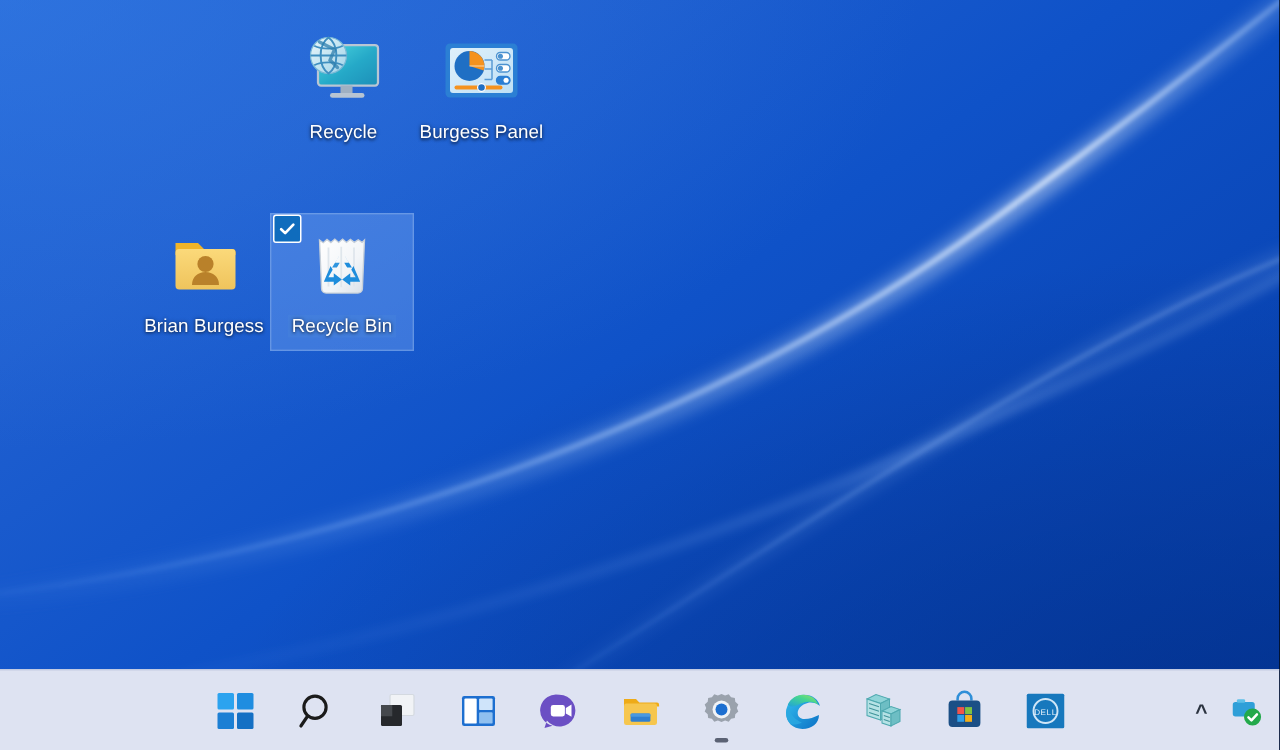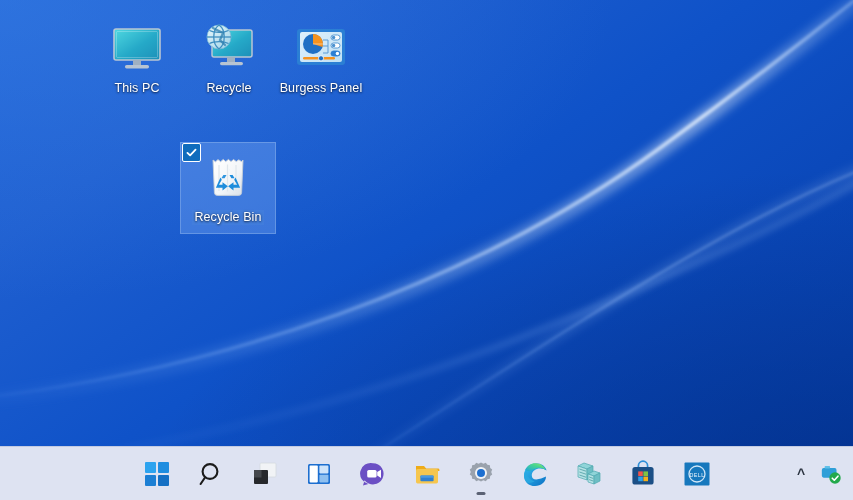--- a/index.html
+++ b/index.html
@@ -119,38 +119,20 @@
     <path d="M -20 400 C 220 372 470 288 660 150 C 740 92 800 46 870 -10" fill="none" stroke="url(#sw1)" stroke-width="16" filter="url(#blr3)" opacity="0.55"></path>
 
     <path d="M -20 398 C 220 370 470 286 660 148 C 740 90 800 44 870 -12" fill="none" stroke="url(#sw1)" stroke-width="3.4" filter="url(#blr1)"></path>
 
     <path d="M 300 500 C 430 420 560 330 700 250 C 770 210 820 186 870 166" fill="none" stroke="url(#sw2)" stroke-width="2.2" filter="url(#blr1)"></path>
     <path d="M 300 500 C 430 420 560 330 700 250 C 770 210 820 186 870 166" fill="none" stroke="url(#sw2)" stroke-width="11" filter="url(#blr3)" opacity="0.5"></path>
 
     <path d="M -20 470 C 160 452 360 402 540 330 C 680 274 790 220 870 176" fill="none" stroke="url(#sw3)" stroke-width="7" filter="url(#blr2)"></path>
   </svg>
 
-  <div class="icon-cell" style="left:90px; top:14px;">
-    <div class="icon-art">
-      <svg viewBox="0 0 56 56" width="56" height="56">
-        <defs>
-          <linearGradient id="scr1" x1="0" y1="0" x2="1" y2="1">
-            <stop offset="0%" stop-color="#4fd8e0"></stop>
-              <stop offset="55%" stop-color="#25a9c8"></stop>
-            <stop offset="100%" stop-color="#1d8fb8"></stop>
-          </linearGradient>
-        </defs>
-        <rect x="5" y="9" width="46" height="31" rx="2" fill="url(#scr1)" stroke="#b9c6d4" stroke-width="1.6"></rect>
-        <rect x="7.5" y="11.5" width="41" height="26" rx="1" fill="none" stroke="rgba(255,255,255,0.25)" stroke-width="1"></rect>
-        <rect x="24" y="40" width="8" height="5" fill="#9fb0c2"></rect>
-        <rect x="16" y="45" width="24" height="3.4" rx="1.6" fill="#b7c4d2"></rect>
-      </svg>
-    </div>
-    <div class="icon-label">This PC</div>
-  </div>
 
   <div class="icon-cell" style="left:182px; top:14px;">
     <div class="icon-art">
       <svg viewBox="0 0 56 56" width="56" height="56">
         <defs>
           <linearGradient id="scr2" x1="0" y1="0" x2="1" y2="1">
             <stop offset="0%" stop-color="#4fd8e0"></stop>
               <stop offset="55%" stop-color="#25a9c8"></stop>
             <stop offset="100%" stop-color="#1d8fb8"></stop>
           </linearGradient>
@@ -201,20 +183,37 @@
 
         <path d="M30 20 H35 M30 26 H35 M30 33 H35 M35 20 V33" fill="none" stroke="#5a9bd5" stroke-width="1"></path>
 
         <rect x="10" y="37" width="32" height="2.6" rx="1.3" fill="#f5921e"></rect>
         <circle cx="28" cy="38.3" r="2.6" fill="#1f6fc4" stroke="#fff" stroke-width="0.8"></circle>
       </svg>
     </div>
     <div class="icon-label">Burgess Panel</div>
   </div>
 
+  <div class="icon-cell" style="left:87px; top:143px; width:98px;">
+    <div class="icon-art">
+      <svg viewBox="0 0 56 56" width="56" height="56">
+        <defs>
+          <linearGradient id="fld" x1="0" y1="0" x2="0" y2="1">
+            <stop offset="0%" stop-color="#fbd97a"></stop>
+              <stop offset="100%" stop-color="#efc45c"></stop>
+          </linearGradient>
+        </defs>
+        <path d="M9 13 h15 l4 4 h19 a2 2 0 0 1 2 2 v2 H9 z" fill="#f0b429"></path>
+        <rect x="9" y="17" width="40" height="27" rx="2.5" fill="url(#fld)"></rect>
+        <circle cx="29" cy="27" r="5.4" fill="#b9812a"></circle>
+        <path d="M20 41 c0-5.4 4-8.6 9-8.6 s9 3.2 9 8.6 z" fill="#b9812a"></path>
+      </svg>
+    </div>
+    <div class="icon-label">Brian Burgess</div>
+  </div>
 
   <div class="icon-cell selected" style="left:181px; top:143px; width:94px; height:90px;">
     <div class="check-badge">
       <svg viewBox="0 0 16 16">
           <path d="M3 8.4 L6.3 11.6 L13 4.6" fill="none" stroke="#fff" stroke-width="2.2" stroke-linecap="round" stroke-linejoin="round"></path>
         </svg>
     </div>
     <div class="icon-art">
       <svg viewBox="0 0 56 56" width="56" height="56">
         <defs>

